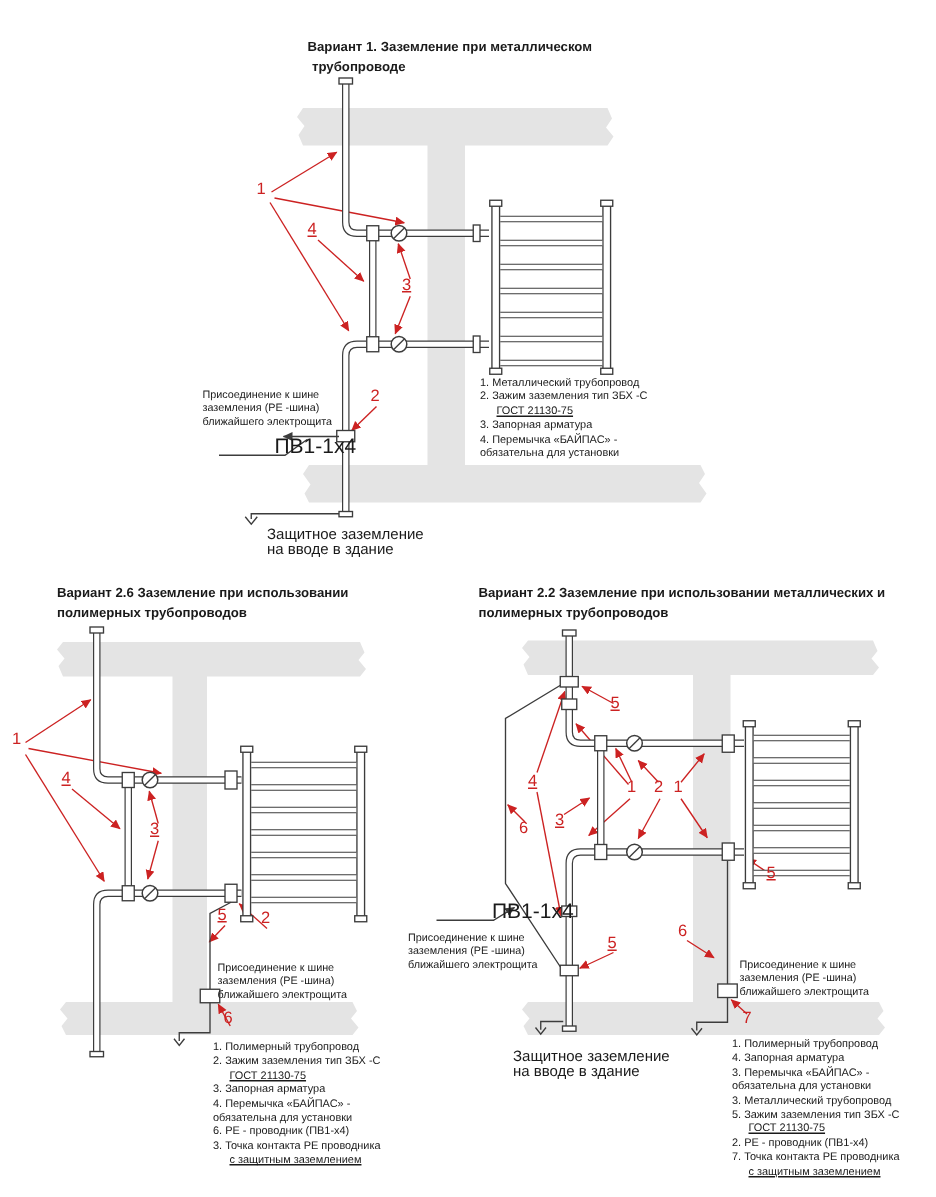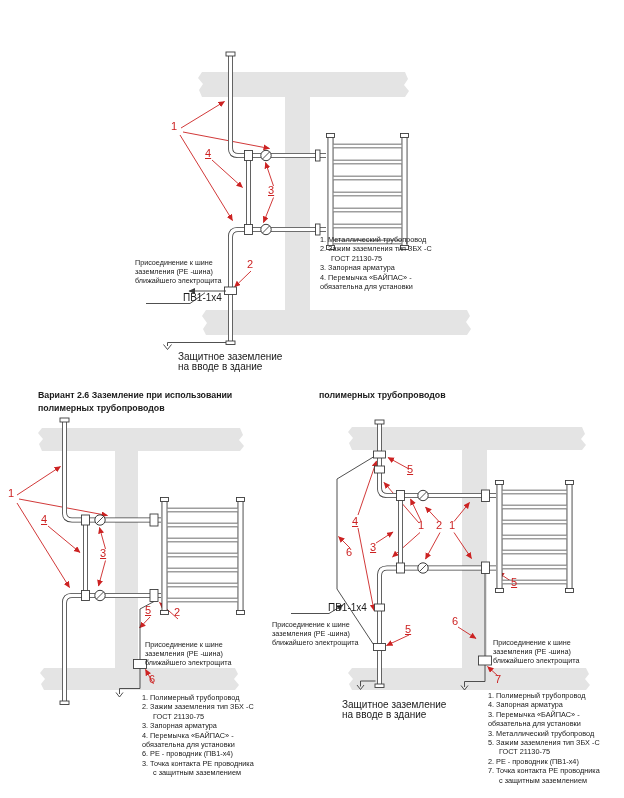--- a/index.html
+++ b/index.html
@@ -6,22 +6,22 @@
   .page{position:relative;width:624px;height:798px;background:#fff;overflow:hidden;
         font-family:"Liberation Sans",sans-serif;color:#1a1a1a;}
   .page svg{position:absolute;left:0;top:0;}
   .abs{position:absolute;}
   .title{font-weight:bold;font-size:8.8px;line-height:13px;white-space:nowrap;}
   .title .l2{padding-left:3px;}
   .note{font-size:7.2px;line-height:9px;white-space:nowrap;}
   .gnote{font-size:10px;line-height:9.5px;white-space:nowrap;}
   .legend{font-size:7.3px;line-height:9.4px;}
   .legend div{white-space:nowrap;}
-  .legend .ind{padding-left:11px;}
-  .wlabel{font-size:10px;line-height:9px;white-space:nowrap;padding-left:36px;}
+  .legend .ind{padding-left:11px;text-decoration:underline;}
+  .wlabel{font-size:14px;line-height:9px;white-space:nowrap;padding-left:36px;}
   .co{position:absolute;color:#cc2222;font-size:11px;line-height:11px;font-weight:400;}
   .co.u{text-decoration:underline;}
   
   .wall{fill:#e4e4e4;stroke:none;}
   .po{fill:none;stroke:#3c3c3c;stroke-width:5;}
   .pi{fill:none;stroke:#fff;stroke-width:3.4;}
   .ro{fill:none;stroke:#3c3c3c;stroke-width:6;}
   .ri{fill:none;stroke:#fff;stroke-width:4.2;}
   .bo{fill:none;stroke:#3c3c3c;stroke-width:4.4;}
   .bi{fill:none;stroke:#fff;stroke-width:3;}
@@ -276,31 +276,35 @@
     <g>
       <path class="wire" d="M461,685.5 L464.5,690 L468,685.5"></path>
     </g>
     <g>
       <path class="wire" d="M375.5,681 H360.5 V686.5"></path>
       <path class="wire" d="M357,685 L360.5,689.5 L364,685"></path>
     </g>
   </g>
 </svg>
 
+<div class="abs title" style="left:205px;top:25px">
+  <div>Вариант 1. Заземление при металлическом</div>
+  <div class="l2">трубопроводе</div>
+</div>
 <div class="abs note" style="left:135px;top:258px">
   <div>Присоединение к шине</div>
   <div>заземления (PE -шина)</div>
   <div>ближайшего электрощита</div>
 </div>
 <div class="abs wlabel" style="left:147px;top:293px">ПВ1-1х4</div>
 <div class="abs gnote" style="left:178px;top:352px">
   <div>Защитное заземление</div>
   <div>на вводе в здание</div>
 </div>
-<div class="abs legend" style="left:320px;top:235px">
+<div class="abs legend" style="left:320px;top:250px">
   <div>1. Металлический трубопровод</div>
   <div>2. Зажим заземления тип ЗБХ -С</div>
   <div class="ind">ГОСТ 21130-75</div>
   <div>3. Запорная арматура</div>
   <div>4. Перемычка «БАЙПАС» -</div>
   <div>обязательна для установки</div>
 </div>
 <span class="co" style="left:171px;top:121px">1</span>
 <span class="co u" style="left:205px;top:148px">4</span>
 <span class="co u" style="left:268px;top:185px">3</span>
@@ -327,20 +331,21 @@
   <div class="ind">с защитным заземлением</div>
 </div>
 <span class="co" style="left:8px;top:488px">1</span>
 <span class="co u" style="left:41px;top:514px">4</span>
 <span class="co u" style="left:100px;top:548px">3</span>
 <span class="co u" style="left:145px;top:605px">5</span>
 <span class="co" style="left:174px;top:607px">2</span>
 <span class="co" style="left:149px;top:674px">6</span>
 
 <div class="abs title" style="left:319px;top:389px">
+  <div>Вариант 2.2 Заземление при использовании металлических и</div>
   <div>полимерных трубопроводов</div>
 </div>
 <div class="abs wlabel" style="left:292px;top:603px">ПВ1-1х4</div>
 <div class="abs note" style="left:272px;top:620px">
   <div>Присоединение к шине</div>
   <div>заземления (PE -шина)</div>
   <div>ближайшего электрощита</div>
 </div>
 <div class="abs note" style="left:493px;top:638px">
   <div>Присоединение к шине</div>

